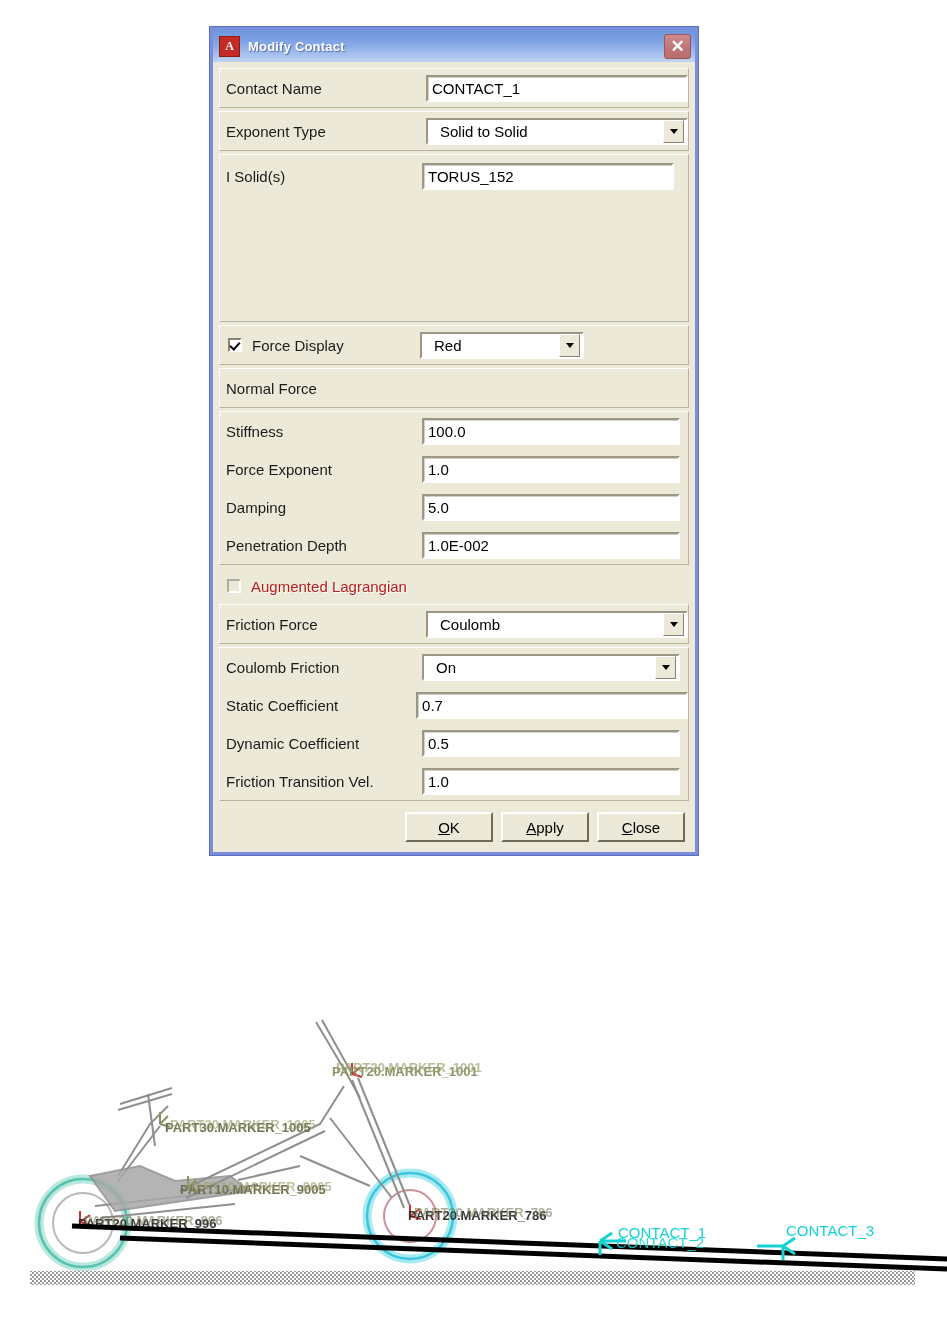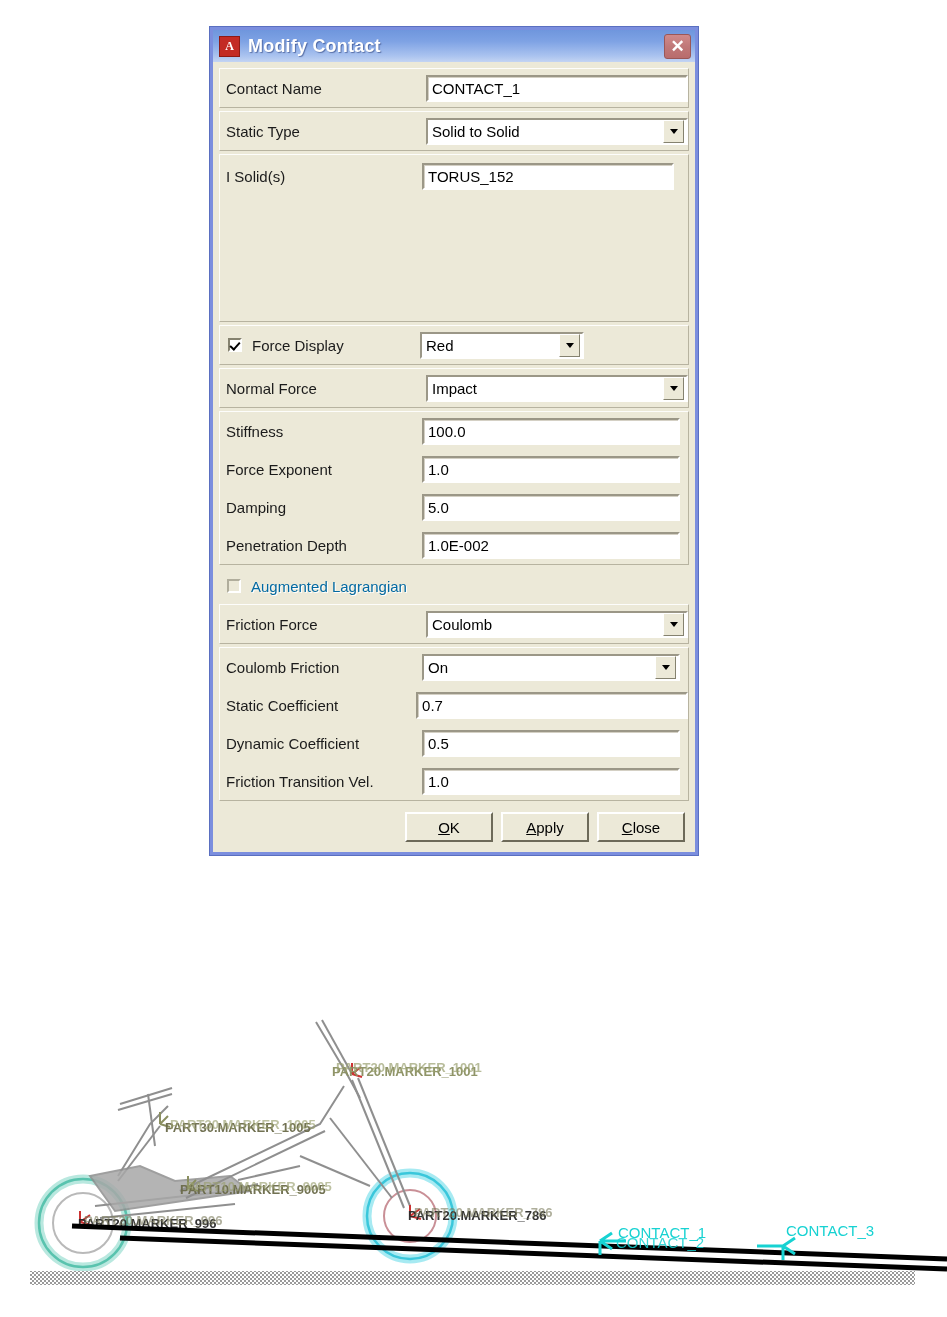--- a/index.html
+++ b/index.html
@@ -33,21 +33,21 @@
     background:#c32b24;
     border:1px solid #8e1a15;
     color:#fff;
     font-size:12px;font-weight:bold;
     display:flex;align-items:center;justify-content:center;
     font-family:"Liberation Serif", serif;
     flex:none;
   }
   .title-text{
     color:#ffffff;
-    font-size:18px;font-weight:bold;
+    font-size:13px;font-weight:bold;
     margin-left:8px;
     letter-spacing:.2px;
     text-shadow:1px 1px 1px rgba(40,60,120,.6);
     white-space:nowrap;
   }
   .close-btn{
     position:absolute;right:4px;top:4px;
     width:25px;height:23px;
     background:linear-gradient(180deg,#d08a8a 0%,#c07878 50%,#b96c6c 100%);
     border:1px solid #9a5757;
@@ -94,21 +94,21 @@
     font-size:15px;color:#000;
     box-sizing:border-box;
     overflow:hidden;white-space:nowrap;
   }
   .combo{
     background:#ffffff;
     border:2px solid;
     border-color:#9b9787 #ffffff #ffffff #9b9787;
     height:27px;
     display:flex;align-items:center;
-    padding:0 0 0 4px;
+    padding:0 0 0 12px;
     font-size:15px;color:#000;
     box-sizing:border-box;
     position:relative;
   }
   .combo .val{flex:1;overflow:hidden;white-space:nowrap;}
   .combo .arrow{
     width:19px;height:21px;margin:0 2px 0 0;
     background:#ece9d8;
     border:1px solid;
     border-color:#ffffff #85826f #85826f #ffffff;
@@ -132,21 +132,21 @@
     position:relative;flex:none;
     box-sizing:border-box;
   }
   .cbox.checked:after{
     content:"";position:absolute;
     left:2px;top:0px;width:4px;height:8px;
     border:solid #000;border-width:0 2px 2px 0;
     transform:rotate(42deg);
   }
   .cbox.disabled{background:#ece9d8;border-color:#b0ad9c #ffffff #ffffff #b0ad9c;}
-  .lbl.disabled{color:#0369a1;text-shadow:1px 1px 0 #ffffff;text-align:right;}
+  .lbl.disabled{color:#b91c1c;text-shadow:1px 1px 0 #ffffff;text-align:right;}
 
   
   .lab-col-a{width:200px;}
   .lab-col-b{width:196px;}
   .lab-col-c{width:196px;}
 
   
   .btnrow{
     display:flex;justify-content:flex-end;
     gap:8px;
@@ -199,21 +199,21 @@
 
     <div class="panel">
       <div class="row">
         <div class="lbl lab-col-a">Contact Name</div>
         <div class="field" style="width:262px">CONTACT_1</div>
       </div>
     </div>
 
     <div class="panel">
       <div class="row">
-        <div class="lbl lab-col-a">Static Type</div>
+        <div class="lbl lab-col-a">Exponent Type</div>
         <div class="combo" style="width:262px">
           <span class="val">Solid to Solid</span>
           <span class="arrow">
               <i></i>
             </span>
         </div>
       </div>
     </div>
 
     <div class="panel" style="height:168px">
@@ -232,26 +232,20 @@
           <span class="arrow">
               <i></i>
             </span>
         </div>
       </div>
     </div>
 
     <div class="panel">
       <div class="row">
         <div class="lbl lab-col-a">Normal Force</div>
-        <div class="combo" style="width:262px">
-          <span class="val">Impact</span>
-          <span class="arrow">
-              <i></i>
-            </span>
-        </div>
       </div>
     </div>
 
     <div class="panel">
       <div class="row">
         <div class="lbl lab-col-c">Stiffness</div>
         <div class="field" style="width:258px">100.0</div>
       </div>
       <div class="row">
         <div class="lbl lab-col-c">Force Exponent</div>

